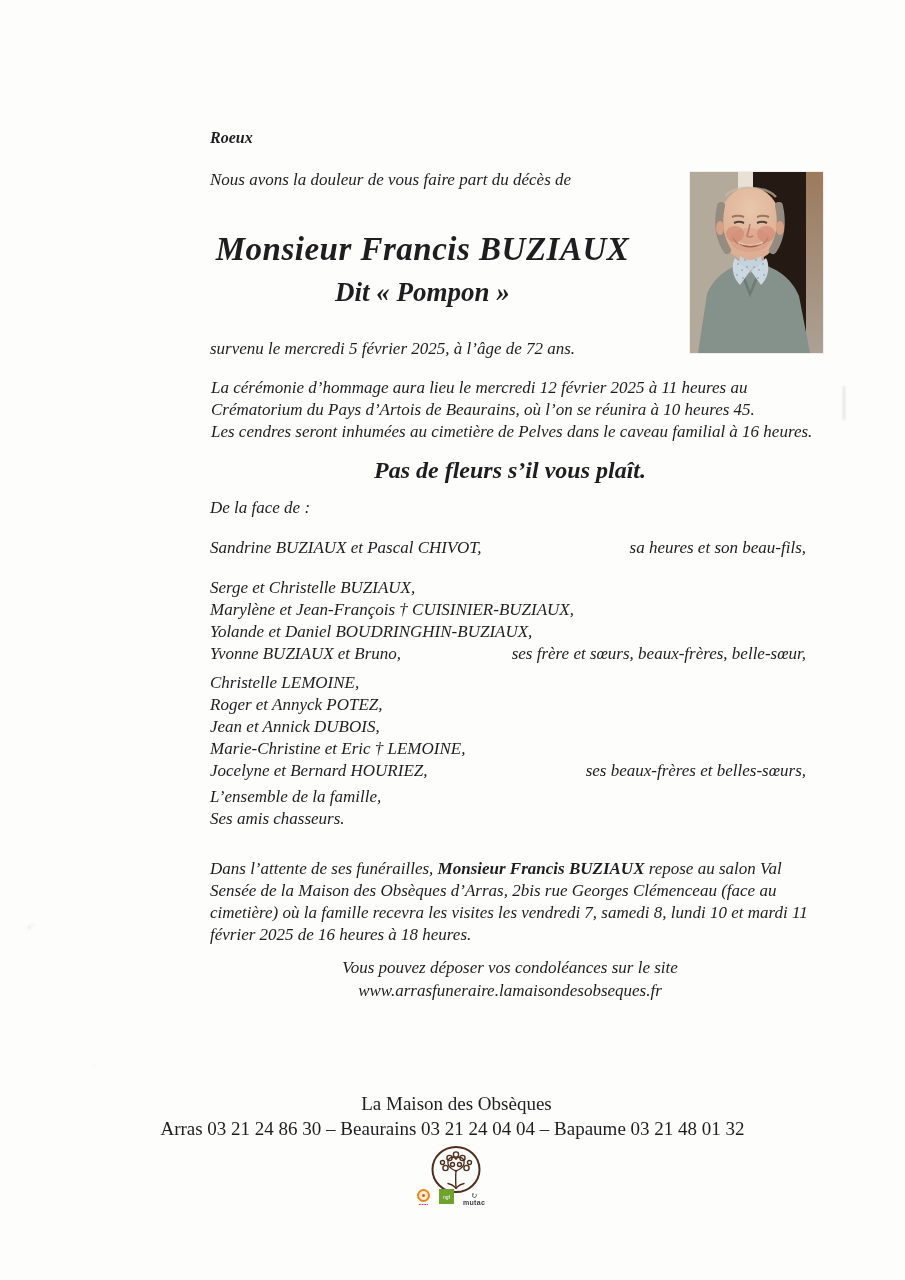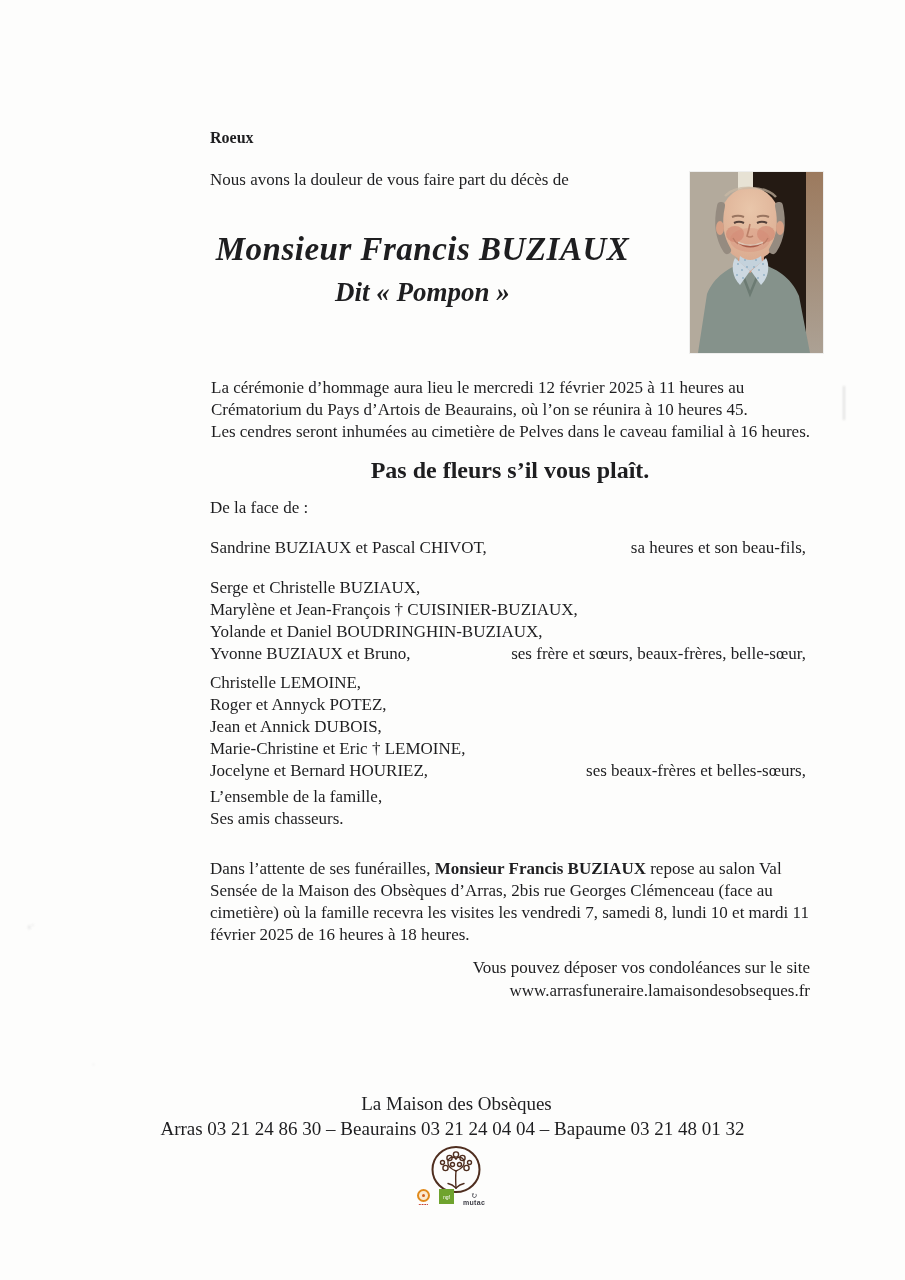--- a/index.html
+++ b/index.html
@@ -7,21 +7,21 @@
   .page {
     position:relative;
     width:905px; height:1280px;
     margin:0 auto;
     background:#fdfdfc;
     font-family:"Liberation Serif","DejaVu Serif",serif;
     color:#1e1e20;
     overflow:hidden;
   }
   .abs { position:absolute; }
-  .it  { }
+  .it  { font-style:italic; }
   .bd  { font-weight:bold; }
   .pre { white-space:pre-line; }
 
   .city      { left:210px; top:129px; font-size:16px; }
   .intro     { left:210px; top:170px; font-size:17px; }
 
   .titleblock{ left:0; top:226px; width:845px; text-align:center; }
   .deceased-name { font-size:33px; font-weight:bold; font-style:italic; line-height:46px; letter-spacing:.5px; }
   .nickname      { font-size:27px; font-weight:bold; font-style:italic; line-height:40px; }
 
@@ -30,21 +30,21 @@
   .ceremony  { left:211px; top:377px; width:680px; }
   .fleurs    { left:210px; top:457px; width:600px; text-align:center; font-size:24px; }
   .fromlabel { left:210px; top:497px; }
 
   .group     { left:210px; width:596px; }
   .g1 { top:537px; } .g2 { top:577px; } .g3 { top:672px; } .g4 { top:786px; }
   .relrow { display:flex; }
   .relrow .relation { margin-left:auto; text-align:right; }
 
   .closing   { left:210px; top:858px; width:665px; }
-  .condolences { left:210px; top:956px; width:600px; text-align:right; line-height:23px; }
+  .condolences { left:210px; top:956px; width:600px; text-align:center; line-height:23px; }
 
   .footer-name   { left:4px; top:1093px; width:905px; text-align:center; font-size:19px; }
   .footer-phones { left:0; top:1118px; width:905px; text-align:center; font-size:19px; }
 
   .photo { left:690px; top:172px; width:133px; height:181px; filter:blur(.4px); box-shadow:0 0 0 1px rgba(0,0,0,.06); }
   .photo svg { display:block; }
 
   .treelogo { left:430px; top:1146px; width:52px; height:47px; }
 
   .partners { left:417px; top:1189px; display:flex; align-items:flex-start; gap:9px; filter:blur(.3px); }
@@ -136,20 +136,21 @@
         <circle cx="69" cy="98" r="0.9"></circle>
           <circle cx="74" cy="103" r="0.9"></circle>
           <circle cx="68" cy="106" r="0.9"></circle>
         <circle cx="64" cy="95" r="0.9"></circle>
           <circle cx="55" cy="88" r="0.9"></circle>
           <circle cx="66" cy="88" r="0.9"></circle>
       </g>
     </svg>
   </div>
 
+  <div class="abs survenu it body17">survenu le mercredi 5 février 2025, à l’âge de 72 ans.</div>
 
   <div class="abs ceremony it body17 pre">La cérémonie d’hommage aura lieu le mercredi 12 février 2025 à 11 heures au
 Crématorium du Pays d’Artois de Beaurains, où l’on se réunira à 10 heures 45.
 Les cendres seront inhumées au cimetière de Pelves dans le caveau familial à 16 heures.</div>
 
   <div class="abs fleurs it bd">Pas de fleurs s’il vous plaît.</div>
 
   <div class="abs fromlabel it body17">De la face de :</div>
 
   <div class="abs group g1 it body17">

